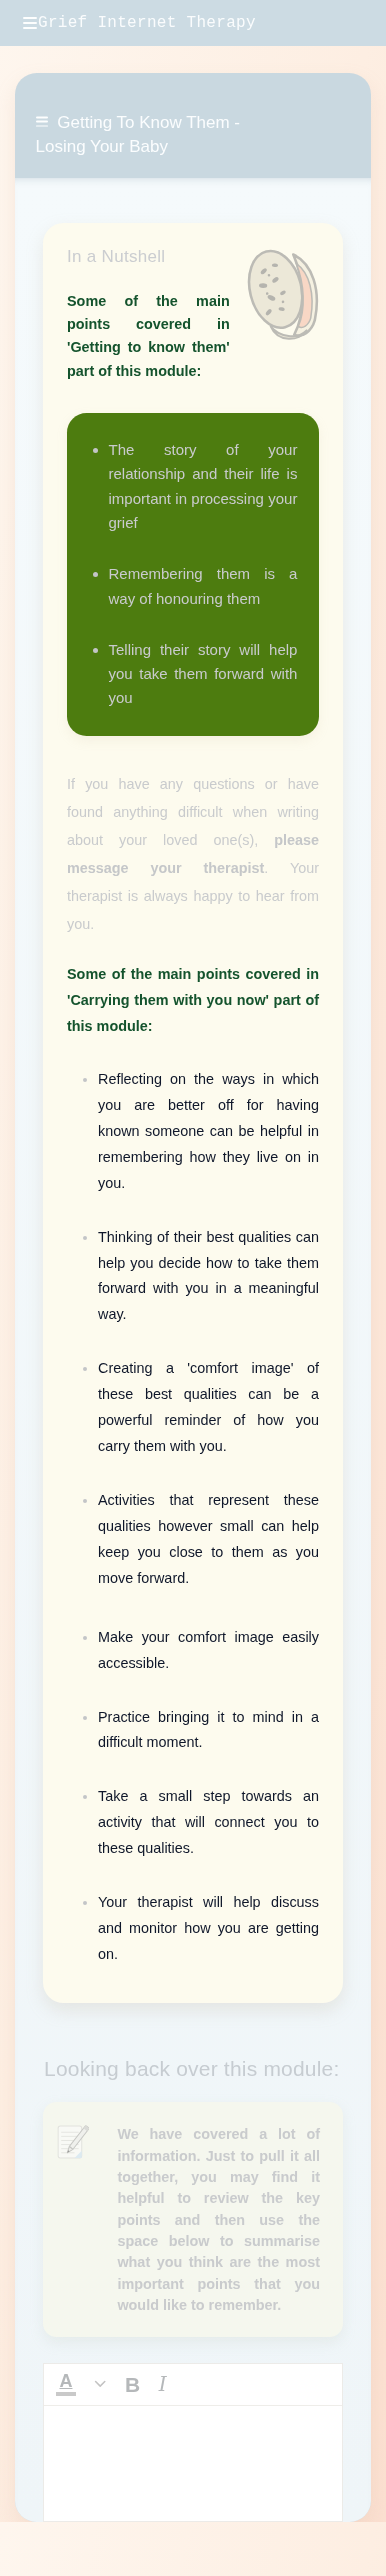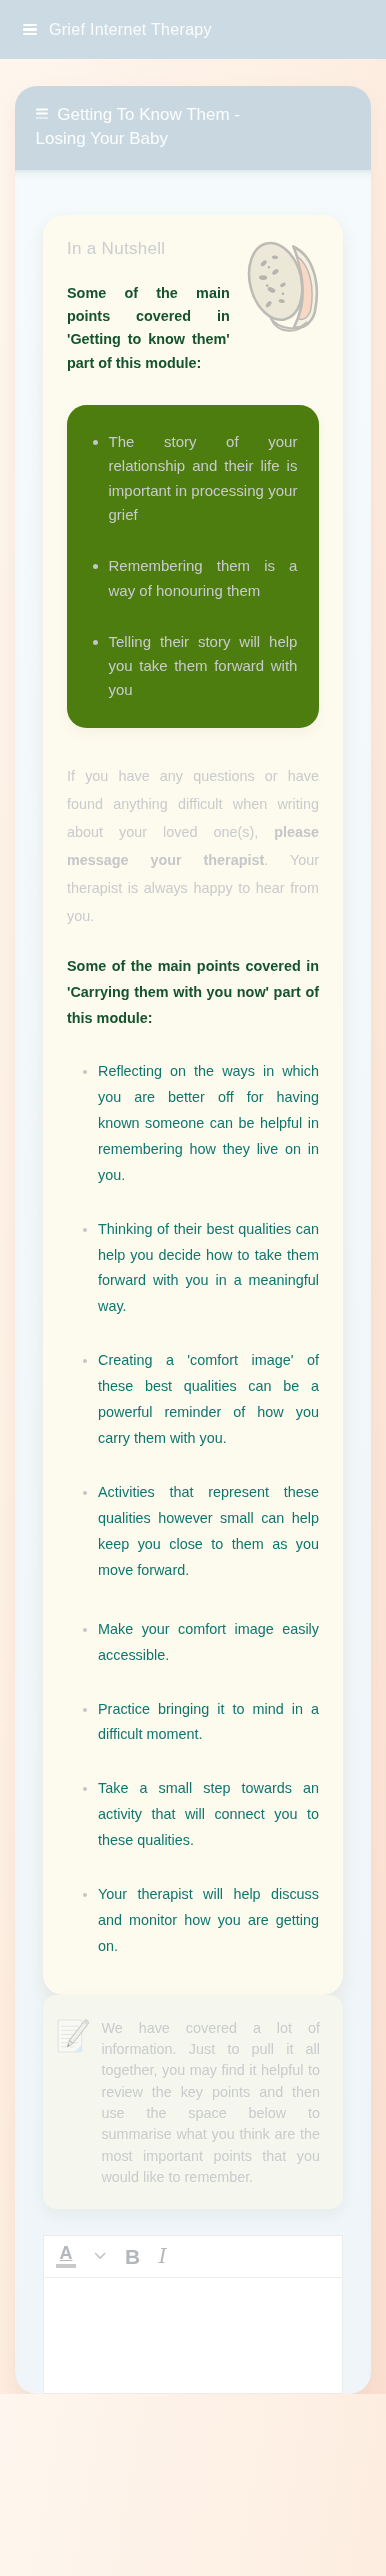--- a/index.html
+++ b/index.html
@@ -4,34 +4,34 @@
 <style>
   html,body{margin:0;padding:0;}
   body{
     width:386px;
     font-family:"Liberation Sans", sans-serif;
     background:linear-gradient(100deg,#fef6ee 0%,#fdeee2 45%,#fbe0d1 100%);
     -webkit-font-smoothing:antialiased;
   }
   
   .appbar{
-    height:59px;background:#ccdbe3;display:flex;align-items:center;
-    padding-left:23px;box-sizing:border-box;gap:12px;
+    height:46px;background:#ccdbe3;display:flex;align-items:center;
+    padding-left:23px;box-sizing:border-box;gap:1px;font-family:Liberation Mono, monospace;
   }
   .burger{display:inline-flex;flex-direction:column;justify-content:center;gap:2.6px;cursor:pointer;}
   .burger i{display:block;width:14px;height:2.1px;border-radius:1px;background:#fdfefe;}
   .appbar h1{margin:0;font-size:16px;font-weight:400;color:#fafcfd;letter-spacing:0.3px;}
 
   
   .module-card{
     margin:27px 15px 0;background:#c9d8e0;border-radius:21.6px;overflow:hidden;
     box-shadow:0 9.3px 20.6px rgba(210,170,150,.18);
   }
   .module-head{
-    padding:16.5px 108px 19.6px 20.6px;color:#fbfdfe;font-size:17px;line-height:24px;font-weight:400;
+    padding:16.5px 108px 19.6px 20.6px;color:#fbfdfe;font-size:17px;line-height:24px;font-weight:400;margin-top:21px;
   }
   .module-head .burger{vertical-align:middle;margin-right:9.3px;transform:translateY(-1.5px);}
   .module-head .burger i{width:12.4px;height:1.8px;}
   .module-body{
     background:linear-gradient(180deg,#f5fafc 0%,#eff5f8 100%);
     padding:45px 0 0;box-shadow:inset 0 7.2px 9.3px -7.2px rgba(130,155,170,.35);
   }
 
   
   .nutshell-card{
@@ -50,33 +50,33 @@
     background:#4d7c0f;border-radius:19.6px;padding:25px 21.6px 25px 15.5px;margin:30px 0 34px;
     box-shadow:0 4.1px 10.3px rgba(200,190,160,.15);
   }
   .key-card ul{margin:0;padding-left:26px;}
   .key-card li{
     text-align:justify;line-height:1.62;margin-bottom:27px;font-size:15px;color:#c9cbcd;
   }
   .key-card li::marker{color:#c3c5c7;}
   .key-card li:last-child{margin-bottom:0;}
   ul.plain{margin:27px 0 33px;padding-left:31px;}
-  ul.plain li{text-align:justify;line-height:1.8;margin-bottom:28px;color:#0f766e;}
+  ul.plain li{text-align:justify;line-height:1.8;margin-bottom:28px;color:#0f172a;}
   ul.plain li::marker{color:#c3c5c7;}
   ul.plain li:last-child{margin-bottom:5.2px;}
   .heading-b{line-height:1.8 !important;margin-bottom:19.6px !important;}
   ul.plain.last{margin-bottom:0;}
 
   
   .review-heading{
     margin:54px 0 20.6px 29px;font-size:21px;font-weight:400;color:#c6ccd1;letter-spacing:0.2px;
   }
   .note-panel{
     margin:0 28px 26px;background:#f5f7ee;border-radius:13.4px;padding:20.6px 23px 20.6px 13.4px;
-    display:flex;gap:12px;box-shadow:0 5.2px 12.4px rgba(185,195,175,.18);
+    display:flex;gap:28px;box-shadow:0 5.2px 12.4px rgba(185,195,175,.18);font-weight:bold;
   }
   .note-icon{flex:none;width:33px;height:40px;opacity:.6;}
   .note-panel p{flex:1;text-align:justify;font-size:14.4px;line-height:1.48;color:#c9cbcd;margin:2.1px 0 0;}
   .keypoints-label{margin:0 0 20.6px 29px;font-size:17px;font-weight:600;color:#c3c7cb;}
 
   
   .editor{margin:0 28px;background:#ffffff;border:1px solid #ecebe8;box-sizing:border-box;}
   .toolbar{
     height:41px;display:flex;align-items:center;gap:18.5px;padding:0 12.4px;
     border-bottom:1px solid #eeede9;
@@ -162,20 +162,21 @@
         </ul>
 
         <ul class="plain last">
           <li>Make your comfort image easily accessible.</li>
           <li>Practice bringing it to mind in a difficult moment.</li>
           <li>Take a small step towards an activity that will connect you to these qualities.</li>
           <li>Your therapist will help discuss and monitor how you are getting on.</li>
         </ul>
       </article>
 
+      <h2 class="review-heading">Looking back over this module:</h2>
 
       <div class="note-panel">
         <span class="note-icon">
           <svg viewBox="0 0 64 78" width="33" height="40">
             <rect x="4" y="8" width="46" height="62" rx="4" fill="#fbfbfa" stroke="#d5d5d3" stroke-width="2"></rect>
             <g stroke="#dcdcda" stroke-width="2">
               <line x1="10" y1="20" x2="44" y2="20"></line>
                 <line x1="10" y1="28" x2="44" y2="28"></line>
               <line x1="10" y1="36" x2="44" y2="36"></line>
                 <line x1="10" y1="44" x2="44" y2="44"></line>

